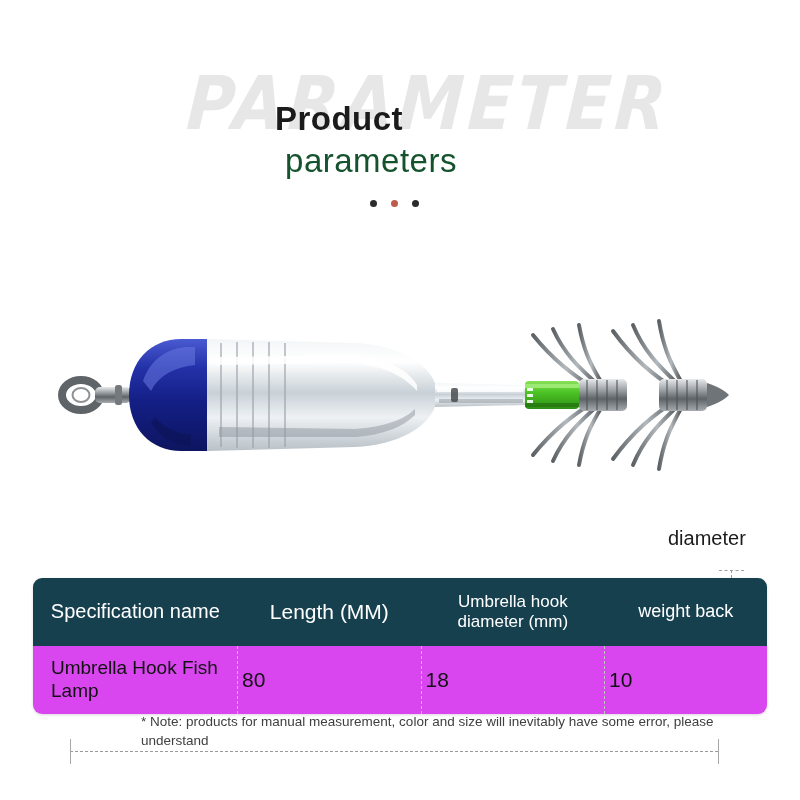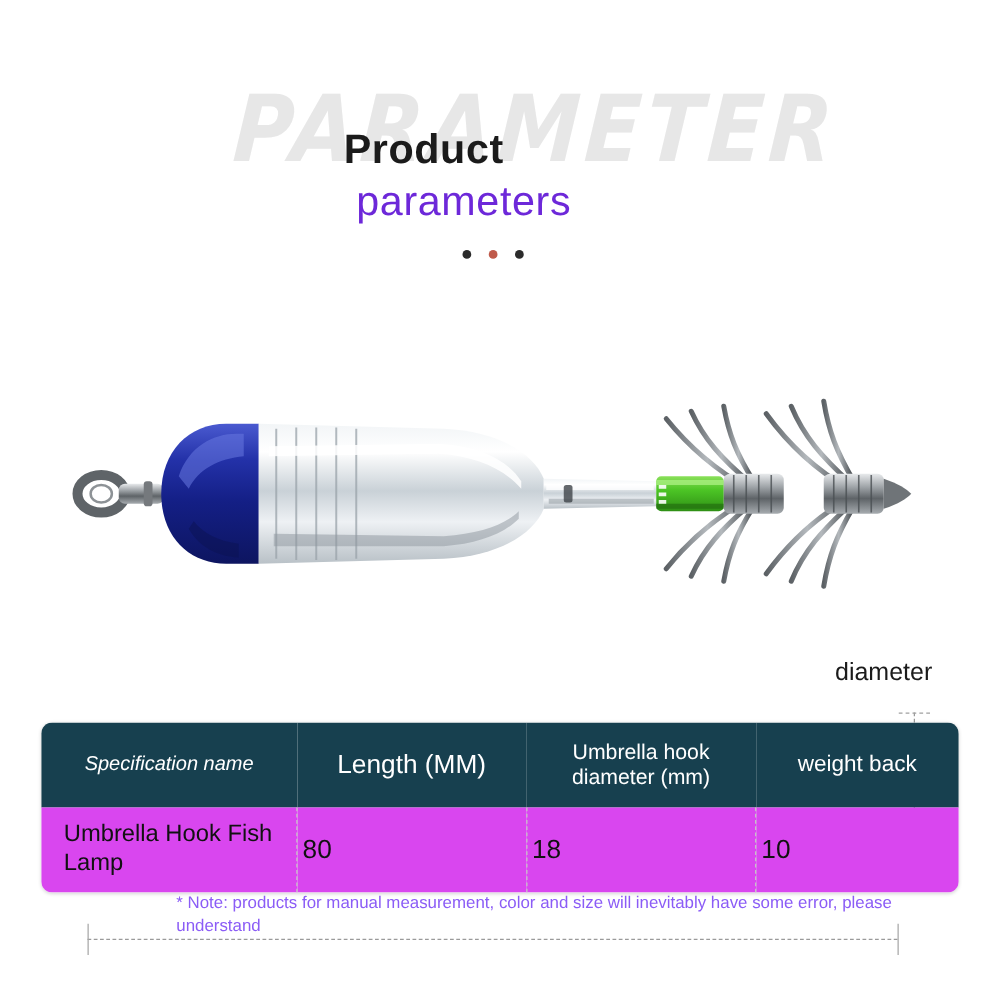--- a/index.html
+++ b/index.html
@@ -57,21 +57,21 @@
   }
   .title-line-1 {
     color: #1b1b1b;
     font-size: 33px;
     font-weight: 700;
     line-height: 42px;
     letter-spacing: 0.5px;
     padding-right: 122px;
   }
   .title-line-2 {
-    color: #6d28d9;
+    color: #14532d;
     font-size: 33px;
     font-weight: 400;
     line-height: 42px;
     letter-spacing: 0.5px;
     padding-right: 58px;
   }
   .dots {
     position: absolute;
     left: 0;
     top: 160px;
@@ -179,21 +179,21 @@
     background: #17404f;
   }
   .spec-table th {
     color: #ffffff;
     font-weight: 400;
     padding: 14px 4px;
     text-align: center;
     vertical-align: middle;
     line-height: 1.18;
   }
-  th.col-spec   { font-size: 16px; width: 28%; font-style: italic; }
+  th.col-spec   { font-size: 20px; width: 28%; }
   th.col-length { font-size: 21px; width: 25%; }
   th.col-diam   { font-size: 17px; width: 25%; }
   th.col-weight { font-size: 18px; width: 22%; }
 
   .spec-table tbody tr {
     background: #d946ef;
   }
   .spec-table td {
     padding: 11px 4px;
     text-align: left;
@@ -212,21 +212,21 @@
   }
   td.cell-num {
     font-size: 21px;
   }
 
   .note {
     position: absolute;
     left: 141px;
     top: 712px;
     width: 600px;
-    color: #8b5cf6;
+    color: #404040;
     font-size: 13.5px;
     line-height: 1.42;
   }
 </style>
 </head>
 <body>
 
 <div id="page">
 
   <div class="header-block">

